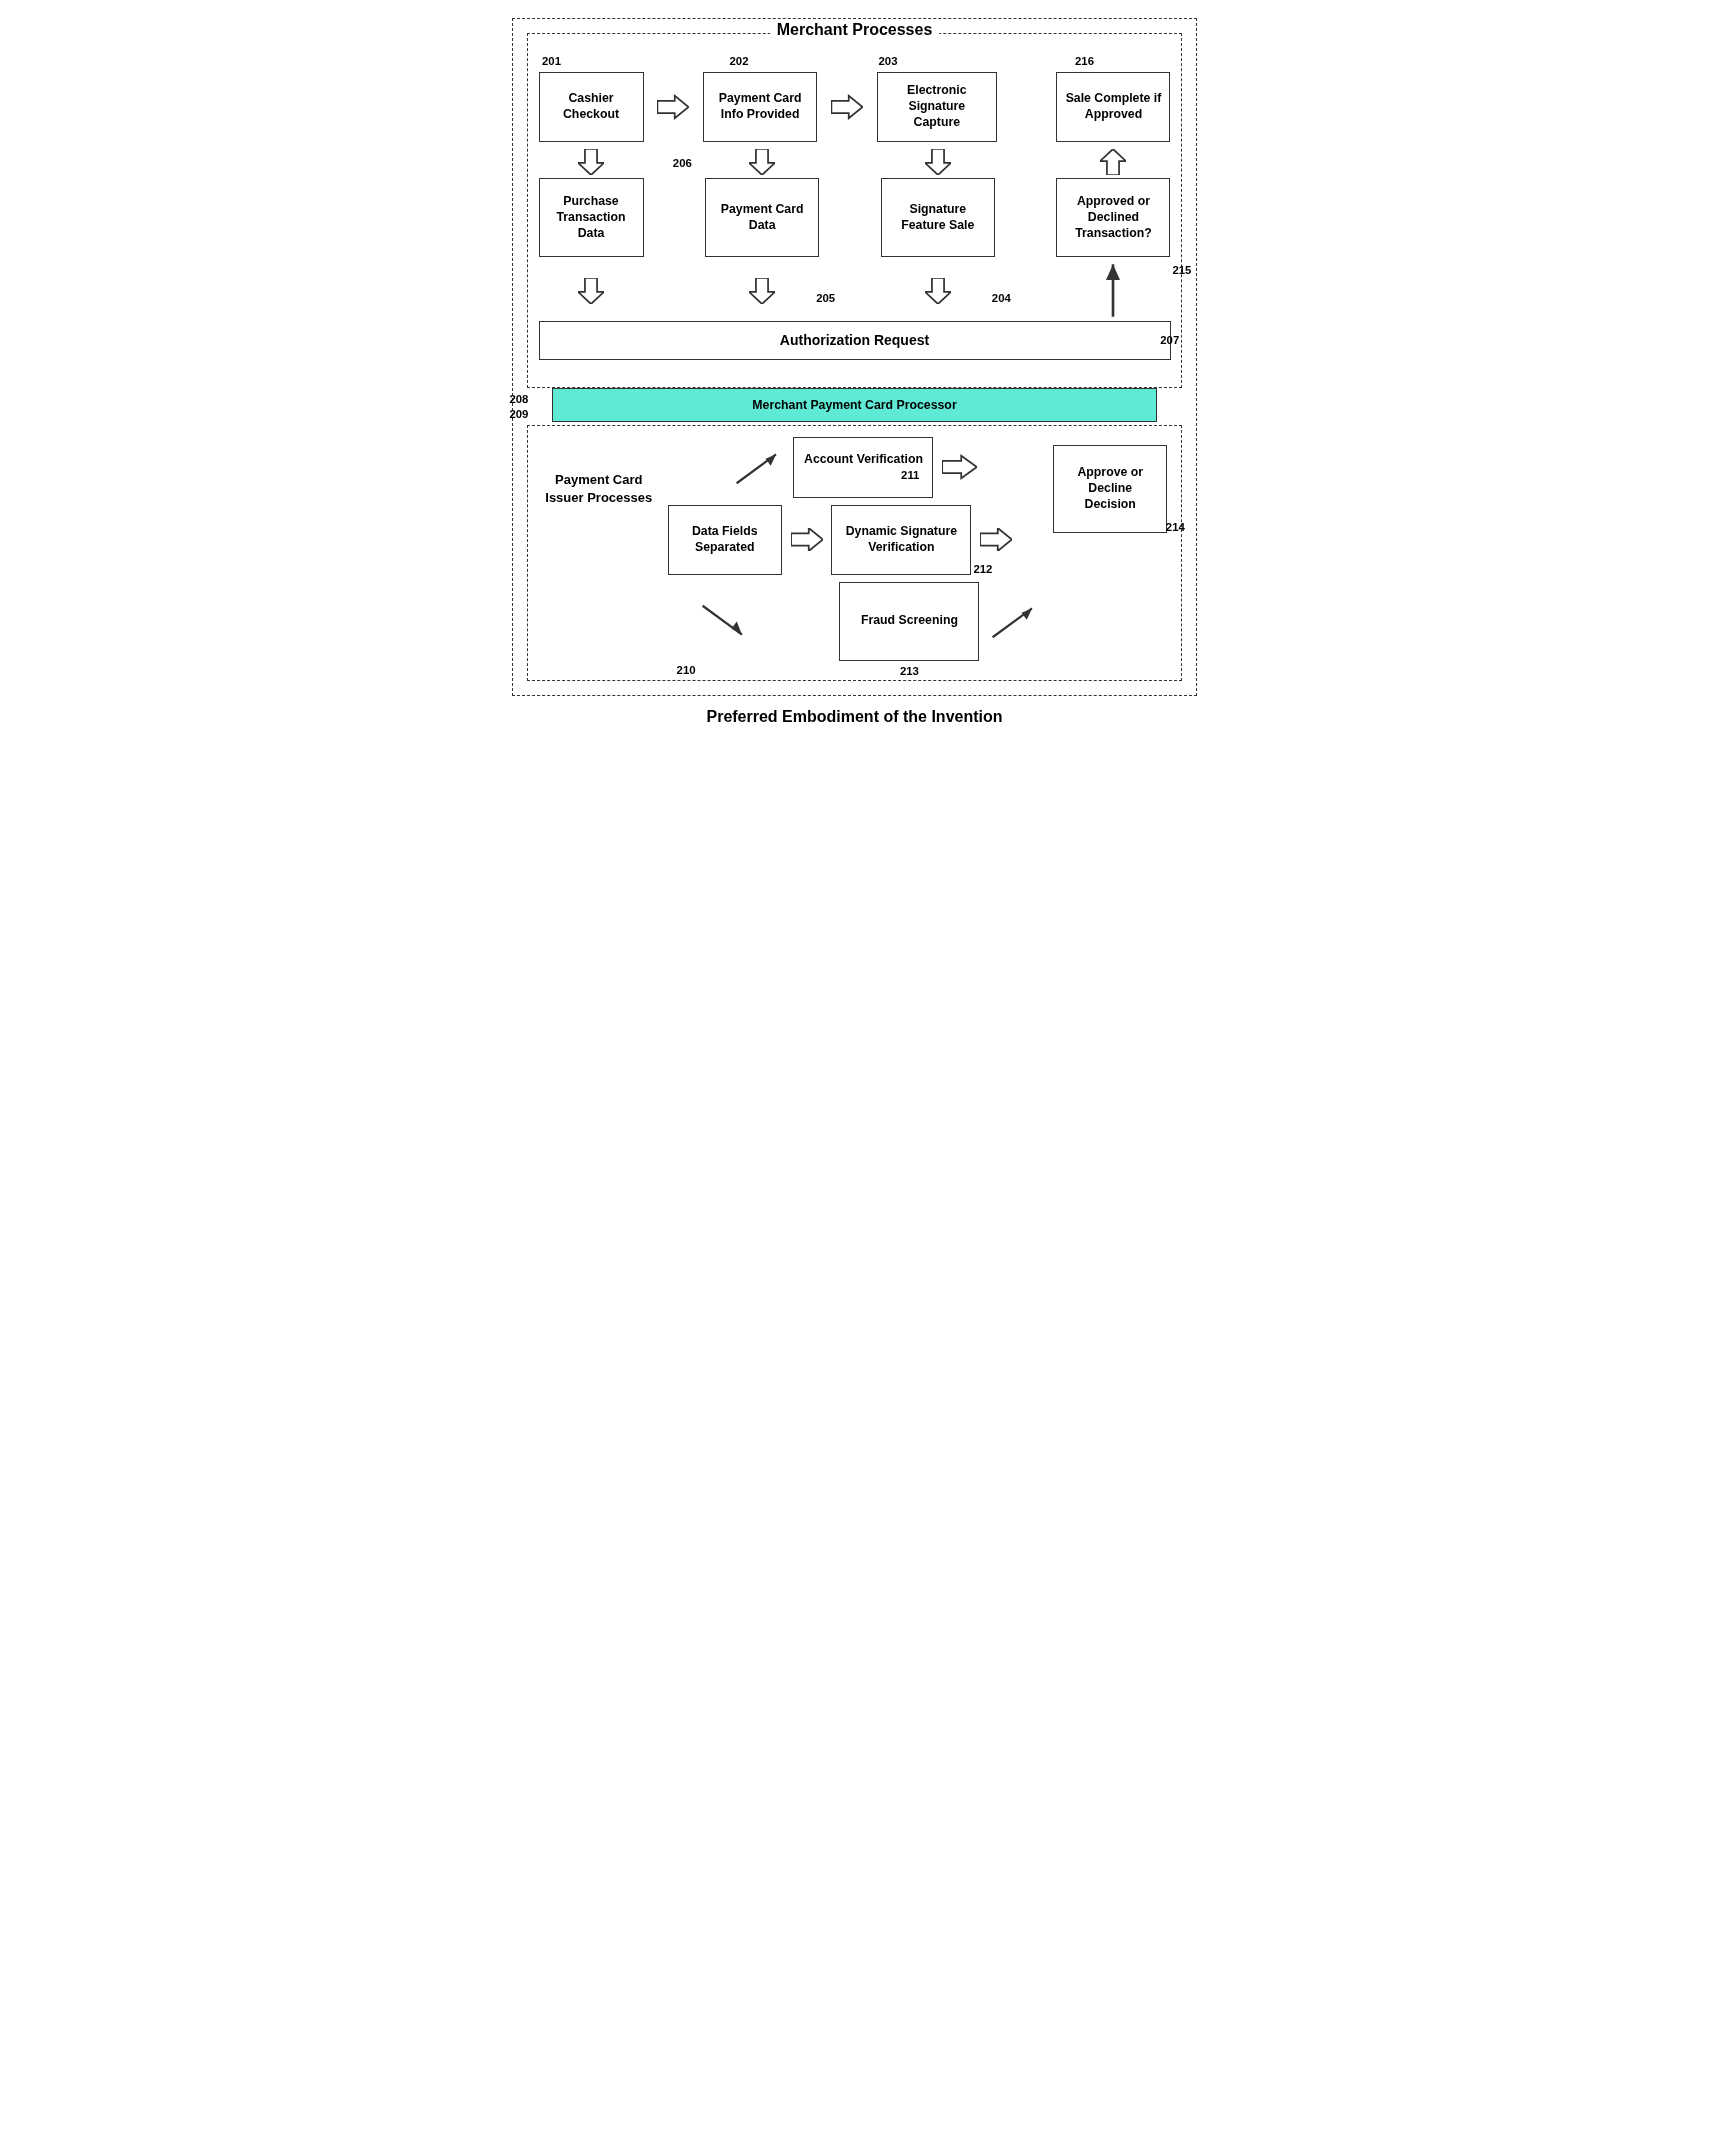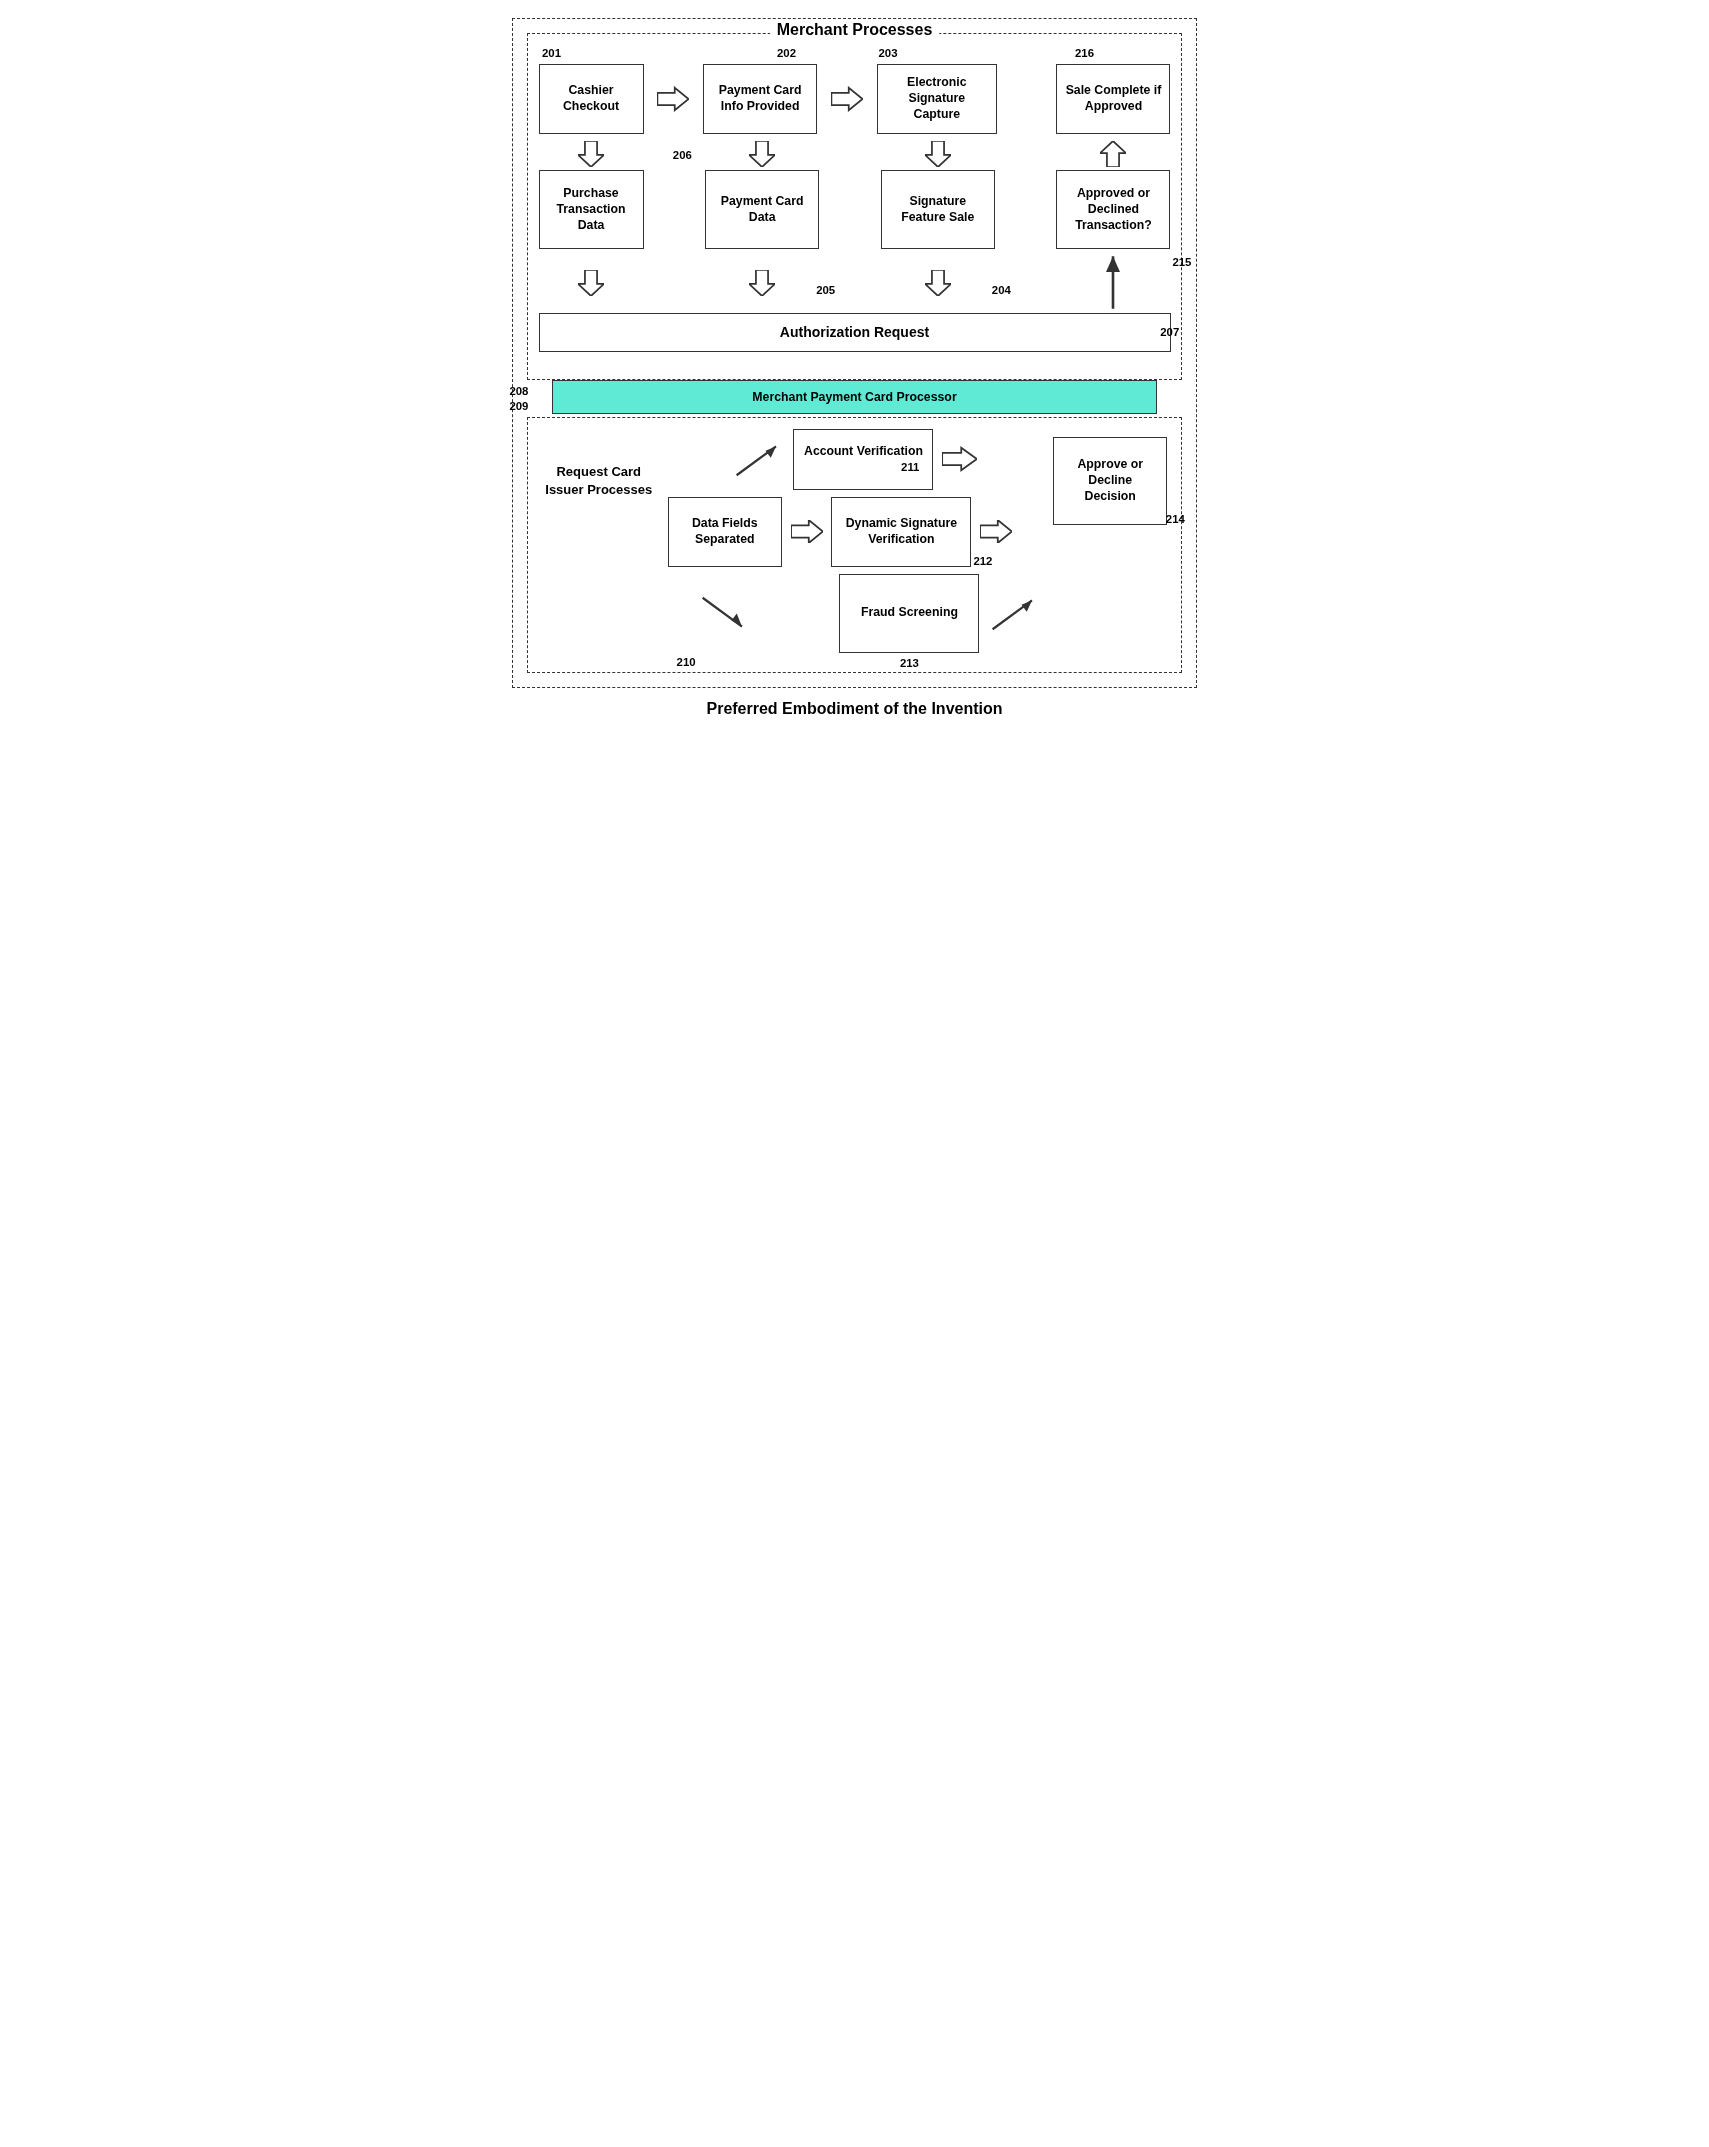--- a/index.html
+++ b/index.html
@@ -93,21 +93,21 @@
   <div class="outer-dashed">
 
     <div class="merchant-section">
       <span class="merchant-title">Merchant Processes</span>
 
       <div style="display:flex; align-items:flex-end; margin-bottom:3.5px; padding-left:3.5px;">
         <div style="width:105px; text-align:left;">
           <span class="ref">201</span>
         </div>
         <div style="width:35px;"></div>
-        <div style="width:114px; text-align:right;">
+        <div style="width:114px; text-align:center;margin-top:8px;">
           <span class="ref">202</span>
         </div>
         <div style="width:35px;"></div>
         <div style="width:114px; text-align:center;">
           <span class="ref">203</span>
         </div>
         <div style="width:35px;"></div>
         <div style="width:114px; text-align:right;">
           <span class="ref">216</span>
         </div>
@@ -244,21 +244,21 @@
         <div style="width:24.6px;"></div>
       </div>
       <span class="ref" style="position:absolute; left:-17.6px; bottom:5.3px;">209</span>
     </div>
 
     <div class="issuer-section" style="margin-top:0;">
 
       <div style="display:flex; align-items:flex-start; gap:8.8px; margin-bottom:8.8px;">
 
         <div style="width:123px; display:flex; align-items:center; justify-content:center; min-height:105px;">
-          <div style="font-size:13px; font-weight:bold; text-align:center; line-height:1.4;">Request Card Issuer Processes</div>
+          <div style="font-size:13px; font-weight:bold; text-align:center; line-height:1.4;">Payment Card Issuer Processes</div>
         </div>
 
         <div style="flex:1; position:relative;">
 
           <div style="display:flex; align-items:center; justify-content:center; margin-bottom:7px; gap:8.8px;">
 
             <div style="display:flex; flex-direction:column; align-items:center; gap:3.5px;">
 
               <svg width="53" height="35" viewBox="0 0 60 40">
                 <line x1="5" y1="38" x2="50" y2="5" stroke="#333" stroke-width="2.5"></line>

